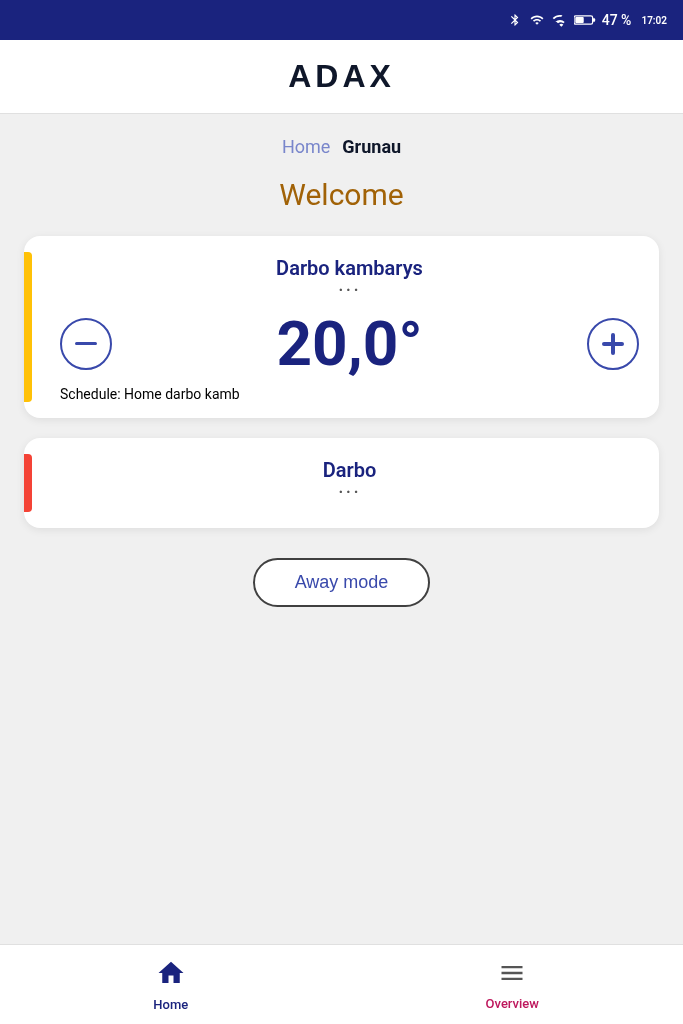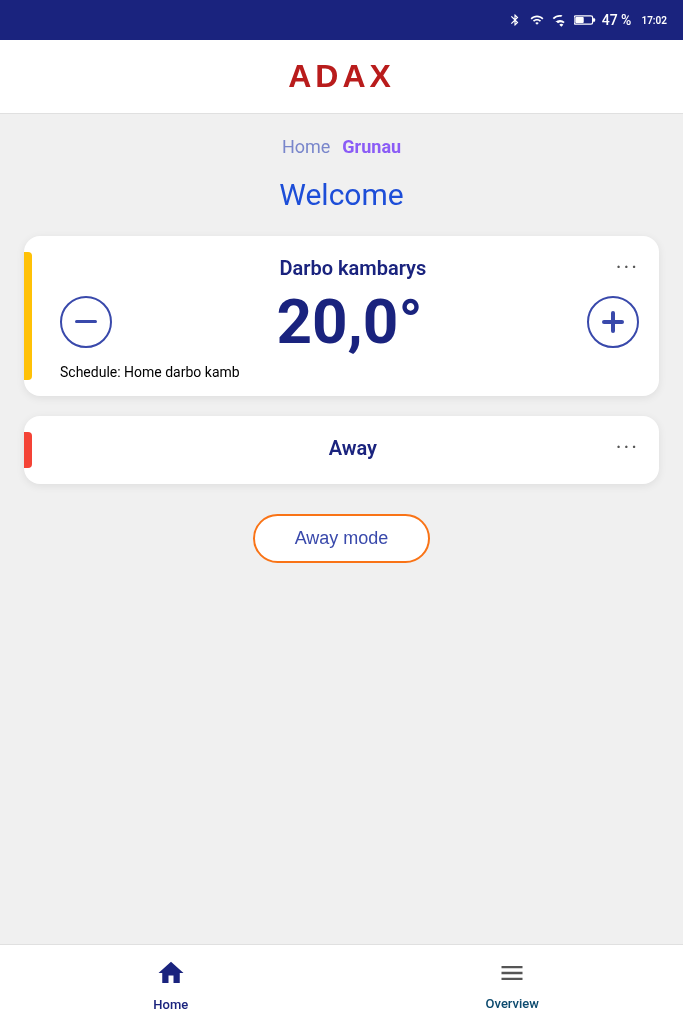--- a/index.html
+++ b/index.html
@@ -47,21 +47,21 @@
       display: flex;
       justify-content: center;
       align-items: center;
       padding: 18px 0;
       border-bottom: 1px solid #e0e0e0;
     }
 
     .app-logo {
       font-size: 32px;
       font-weight: 900;
-      color: #b91c1c;
+      color: #0f172a;
       letter-spacing: 4px;
       font-family: 'Arial Black', Arial, sans-serif;
     }
 
     
     .main-content {
       flex: 1;
       background: #f0f0f0;
       overflow-y: auto;
       padding-bottom: 20px;
@@ -77,30 +77,30 @@
     }
 
     .breadcrumb-home {
       font-size: 18px;
       color: #7986cb;
       font-weight: 400;
     }
 
     .breadcrumb-current {
       font-size: 18px;
-      color: #8b5cf6;
+      color: #0f172a;
       font-weight: 700;
     }
 
     
     .welcome-title {
       text-align: center;
       font-size: 30px;
       font-weight: 400;
-      color: #1d4ed8;
+      color: #a16207;
       margin: 10px 0 24px;
     }
 
     
     .cards-container {
       padding: 0 24px;
       display: flex;
       flex-direction: column;
       gap: 20px;
     }
@@ -127,20 +127,21 @@
 
     .card-indicator.yellow { background: #FFC107; }
     .card-indicator.orange { background: #F44336; }
 
     .card-header {
       display: flex;
       justify-content: space-between;
       align-items: center;
       margin-left: 16px;
       margin-bottom: 8px;
+      flex-direction: column;
     }
 
     .card-title {
       font-size: 20px;
       font-weight: 600;
       color: #1a237e;
       text-align: center;
       flex: 1;
     }
 
@@ -192,21 +193,21 @@
     }
 
     
     .away-mode-container {
       display: flex;
       justify-content: center;
       margin-top: 30px;
     }
 
     .away-mode-btn {
-      border: 2px solid #f97316;
+      border: 2px solid #404040;
       background: white;
       color: #3949ab;
       font-size: 18px;
       padding: 12px 40px;
       border-radius: 30px;
       cursor: pointer;
       font-weight: 500;
     }
 
     
@@ -233,21 +234,21 @@
     }
 
     .nav-label {
       font-size: 13px;
       font-weight: 500;
     }
 
     .nav-item.active .nav-icon { color: #1a237e; }
     .nav-item.active .nav-label { color: #1a237e; }
     .nav-item:not(.active) .nav-icon { color: #555; }
-    .nav-item:not(.active) .nav-label { color: #0c4a6e; }
+    .nav-item:not(.active) .nav-label { color: #be185d; }
 
     
     .home-icon-svg svg { width: 30px; height: 30px; fill: #1a237e; }
     .overview-icon-svg svg { width: 28px; height: 28px; fill: #555; }
     .account-icon-svg svg { width: 28px; height: 28px; fill: #555; }
   </style>
 </head>
 <body>
 
 <div class="status-bar">
@@ -311,21 +312,21 @@
           </svg>
         </button>
       </div>
       <span class="card-schedule">Schedule: Home darbo kamb</span>
     </div>
 
     <div class="device-card">
       <div class="card-indicator orange"></div>
       <div class="card-header">
         <div style="width:30px;"></div>
-        <span class="card-title">Away</span>
+        <span class="card-title">Darbo</span>
         <span class="card-menu">···</span>
       </div>
     </div>
 
   </div>
 
   <div class="away-mode-container">
     <button class="away-mode-btn">Away mode</button>
   </div>
 

